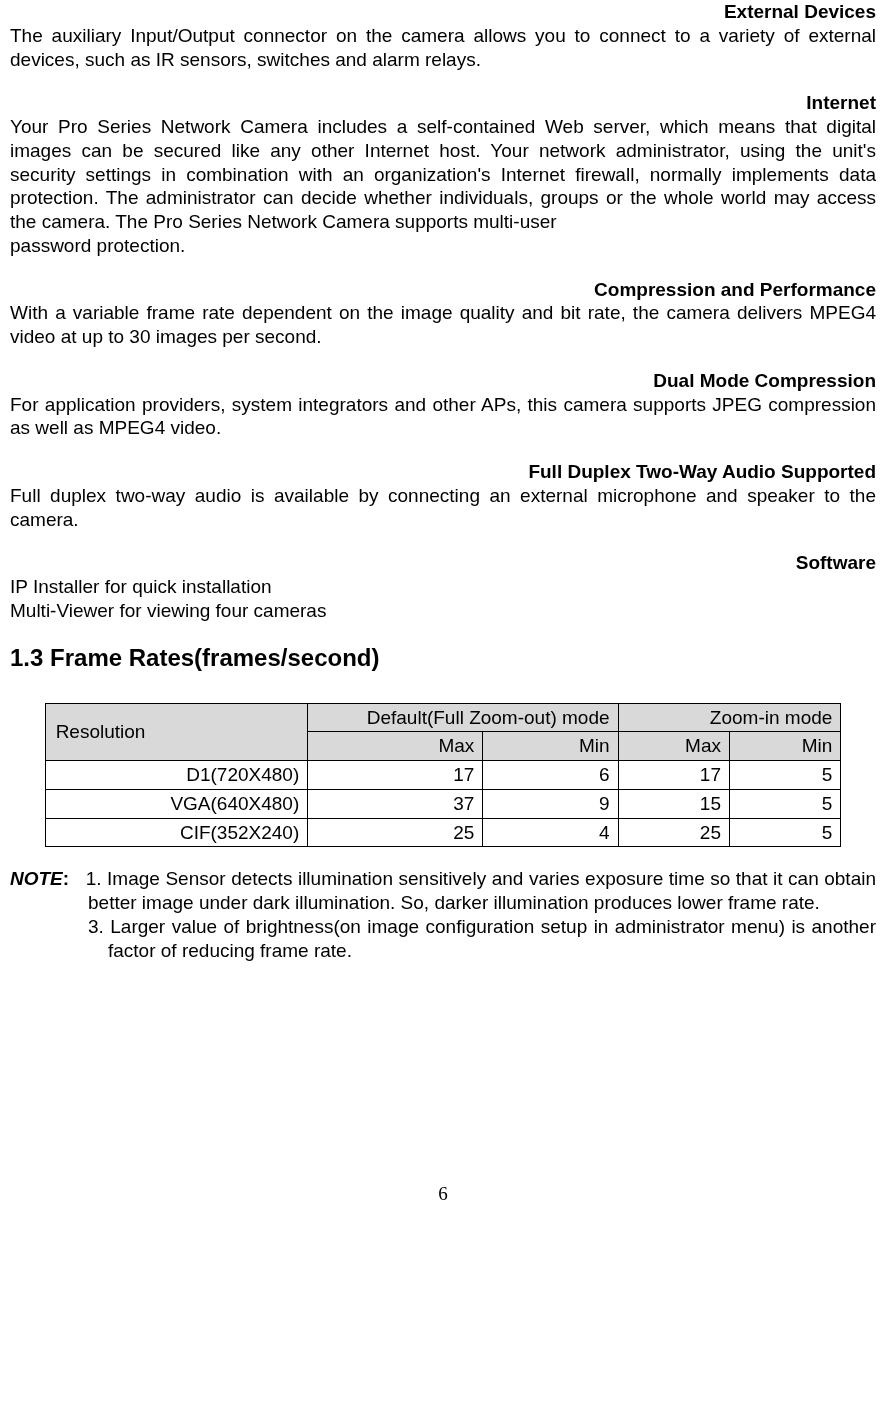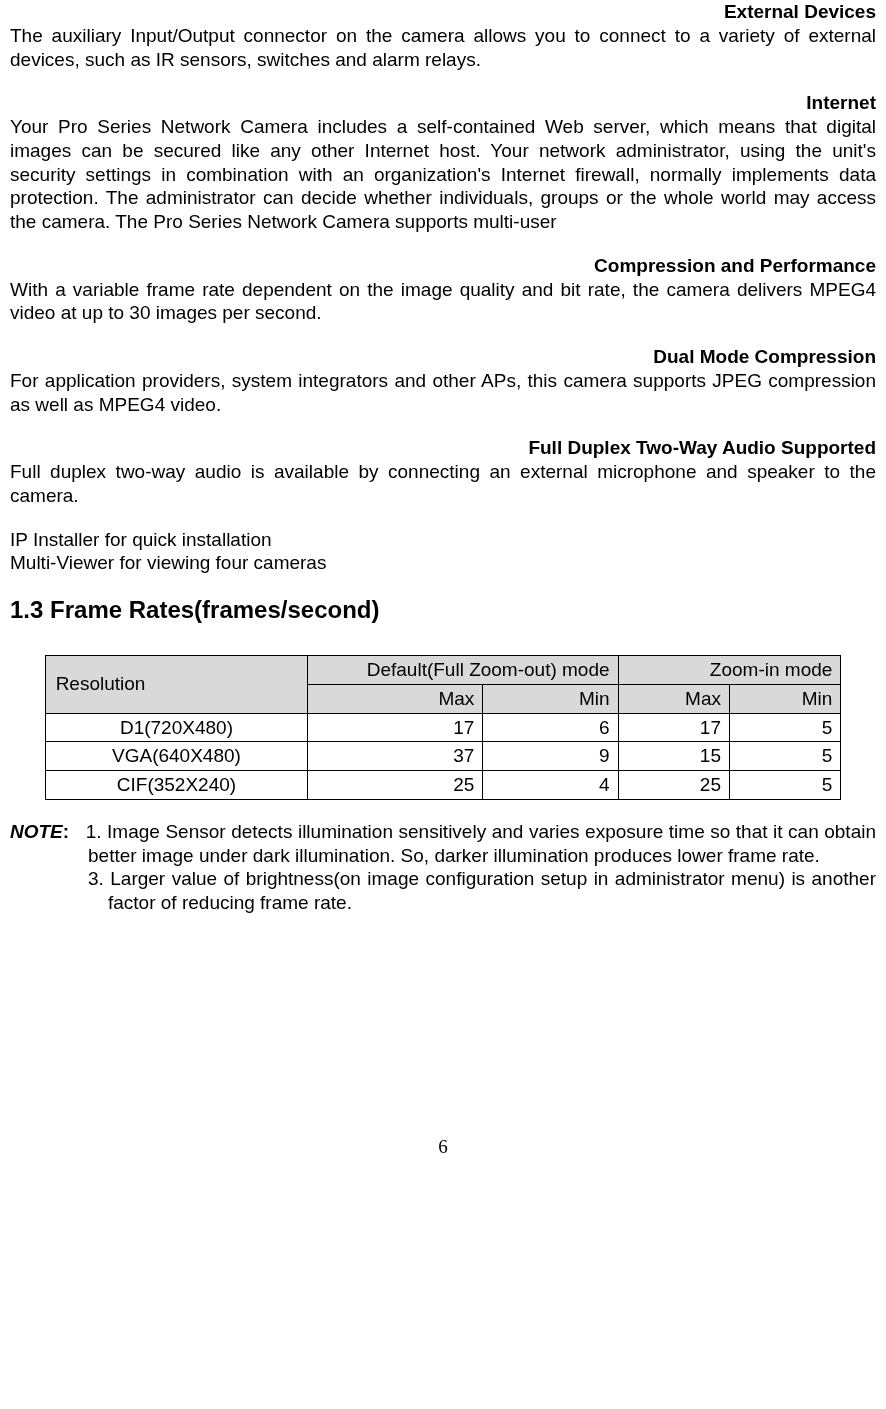--- a/index.html
+++ b/index.html
@@ -34,21 +34,21 @@
     }
     th, td {
       border: 1px solid #000;
       padding: 2px 8px;
       text-align: right;
     }
     .header-cell {
       background-color: #d9d9d9;
     }
     .left-cell {
-      text-align: center;
+      text-align: right;
     }
     .note-block {
       text-align: justify;
     }
     .note-label {
       font-weight: bold;
       font-style: italic;
     }
     .note-indent {
       padding-left: 78px;
@@ -71,38 +71,40 @@
 <body>
 
 <div class="section">
   <div class="heading">External Devices</div>
   <div class="justified">The auxiliary Input/Output connector on the camera allows you to connect to a variety of external devices, such as IR sensors, switches and alarm relays.</div>
 </div>
 
 <div class="section">
   <div class="heading">Internet</div>
   <div class="justified">Your Pro Series Network Camera includes a self-contained Web server, which means that digital images can be secured like any other Internet host. Your network administrator, using the unit's security settings in combination with an organization's Internet firewall, normally implements data protection. The administrator can decide whether individuals, groups or the whole world may access the camera. The Pro Series Network Camera supports multi-user</div>
+  <div>password protection.</div>
 </div>
 
 <div class="section">
   <div class="heading">Compression and Performance</div>
   <div class="justified">With a variable frame rate dependent on the image quality and bit rate, the camera delivers MPEG4 video at up to 30 images per second.</div>
 </div>
 
 <div class="section">
   <div class="heading">Dual Mode Compression</div>
   <div class="justified">For application providers, system integrators and other APs, this camera supports JPEG compression as well as MPEG4 video.</div>
 </div>
 
 <div class="section">
   <div class="heading">Full Duplex Two-Way Audio Supported</div>
   <div class="justified">Full duplex two-way audio is available by connecting an external microphone and speaker to the camera.</div>
 </div>
 
 <div class="section">
+  <div class="heading">Software</div>
   <div>IP Installer for quick installation</div>
   <div>Multi-Viewer for viewing four cameras</div>
 </div>
 
 <div class="section-title">1.3 Frame Rates(frames/second)</div>
 
 <table>
   <tbody>
       <tr>
     <td rowspan="2" class="header-cell left-cell" style="text-align:left; padding-left:10px;">Resolution</td>

